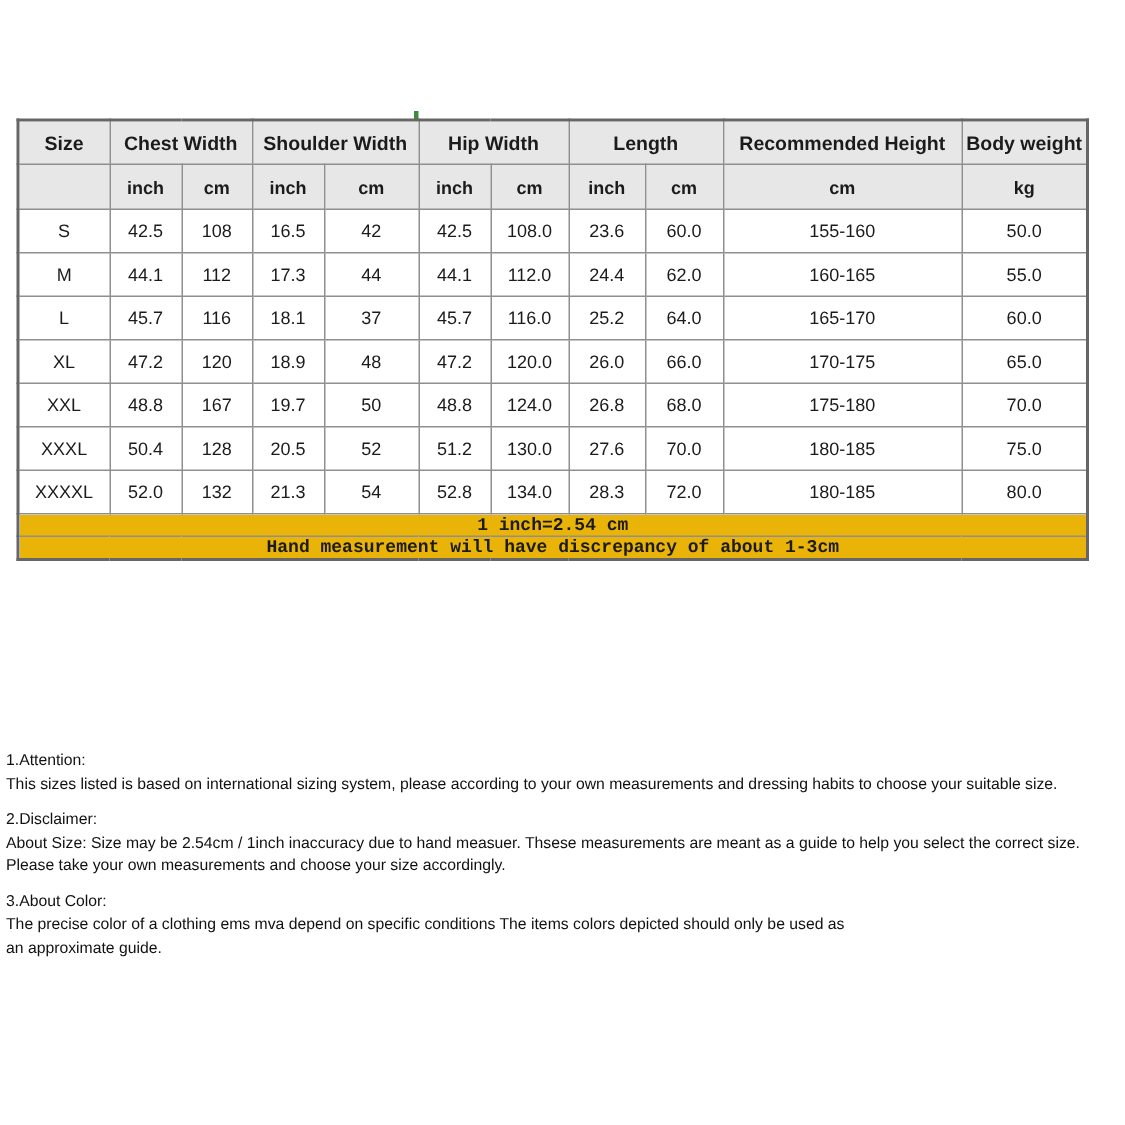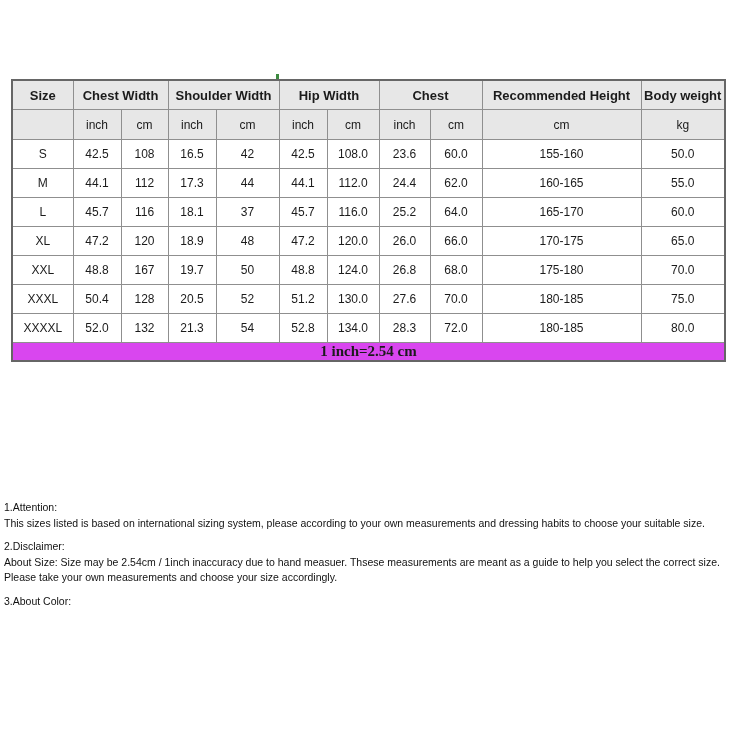--- a/index.html
+++ b/index.html
@@ -34,31 +34,31 @@
     padding: 0;
     overflow: hidden;
     color: var(--text, #1b1b1b);
   }
   .size-chart thead th { background: var(--header-bg, #e7e7e7); }
   .group-header {
     font-size: 13px; font-weight: bold;
     height: 28px;
   }
   .unit-header {
-    font-size: 12px; font-weight: normal;
+    font-size: 12px; font-weight: bold;
     height: 29px;
   }
   .size-chart tbody td { font-size: 12px; height: 28px; background: #ffffff; }
   .size-chart tbody td.size-label { font-size: 12px; }
   .size-chart tfoot td {
-    font-family: Liberation Serif, serif;
+    font-family: Liberation Mono, monospace;
     font-weight: bold;
-    font-size: 15px;
+    font-size: 12px;
     height: 14px;
-    background: #d946ef;
+    background: #eab308;
   }
 
   .notes {
     position: absolute; left: 4px; top: 500px;
     width: 740px;
     font-size: 10.5px;
     line-height: 15.5px;
     color: #111111;
   }
   .notes p { margin: 0; }
@@ -85,21 +85,21 @@
           <col style="width:52px">
         <col style="width:159px">
           <col style="width:84px">
       </colgroup>
       <thead>
           <tr>
             <th class="group-header" colspan="1">Size</th>
             <th class="group-header" colspan="2">Chest Width</th>
             <th class="group-header" colspan="2">Shoulder Width</th>
             <th class="group-header" colspan="2">Hip Width</th>
-            <th class="group-header" colspan="2">Chest</th>
+            <th class="group-header" colspan="2">Length</th>
             <th class="group-header" colspan="1">Recommended Height</th>
             <th class="group-header" colspan="1">Body weight</th>
           </tr>
           <tr>
             <th class="unit-header"></th>
             <th class="unit-header">inch</th>
             <th class="unit-header">cm</th>
             <th class="unit-header">inch</th>
             <th class="unit-header">cm</th>
             <th class="unit-header">inch</th>
@@ -199,33 +199,38 @@
             <td class="value-cell">134.0</td>
             <td class="value-cell">28.3</td>
             <td class="value-cell">72.0</td>
             <td class="value-cell">180-185</td>
             <td class="value-cell">80.0</td>
           </tr>
         </tbody>
       <tfoot>
           <tr>
             <td class="footnote" colspan="11">1 inch=2.54 cm</td>
+          </tr>
+          <tr>
+            <td class="footnote" colspan="11">Hand measurement will have discrepancy of about 1-3cm</td>
           </tr>
         </tfoot>
     </table>
   </div>
 
   <div class="notes">
     <section>
       <p class="note-title">1.Attention:</p>
       <p class="note-body">This sizes listed is based on international sizing system, please according to your own measurements and dressing habits to choose your suitable size.</p>
     </section>
     <section>
       <p class="note-title">2.Disclaimer:</p>
       <p class="note-body">About Size: Size may be 2.54cm / 1inch inaccuracy due to hand measuer. Thsese measurements are meant as a guide to help you select the correct size.
 Please take your own measurements and choose your size accordingly.</p>
     </section>
     <section>
       <p class="note-title">3.About Color:</p>
+      <p class="note-body">The precise color of a clothing ems mva depend on specific conditions The items colors depicted should only be used as
+an approximate guide.</p>
     </section>
   </div>
 
 </div>
 
 </body></html>

